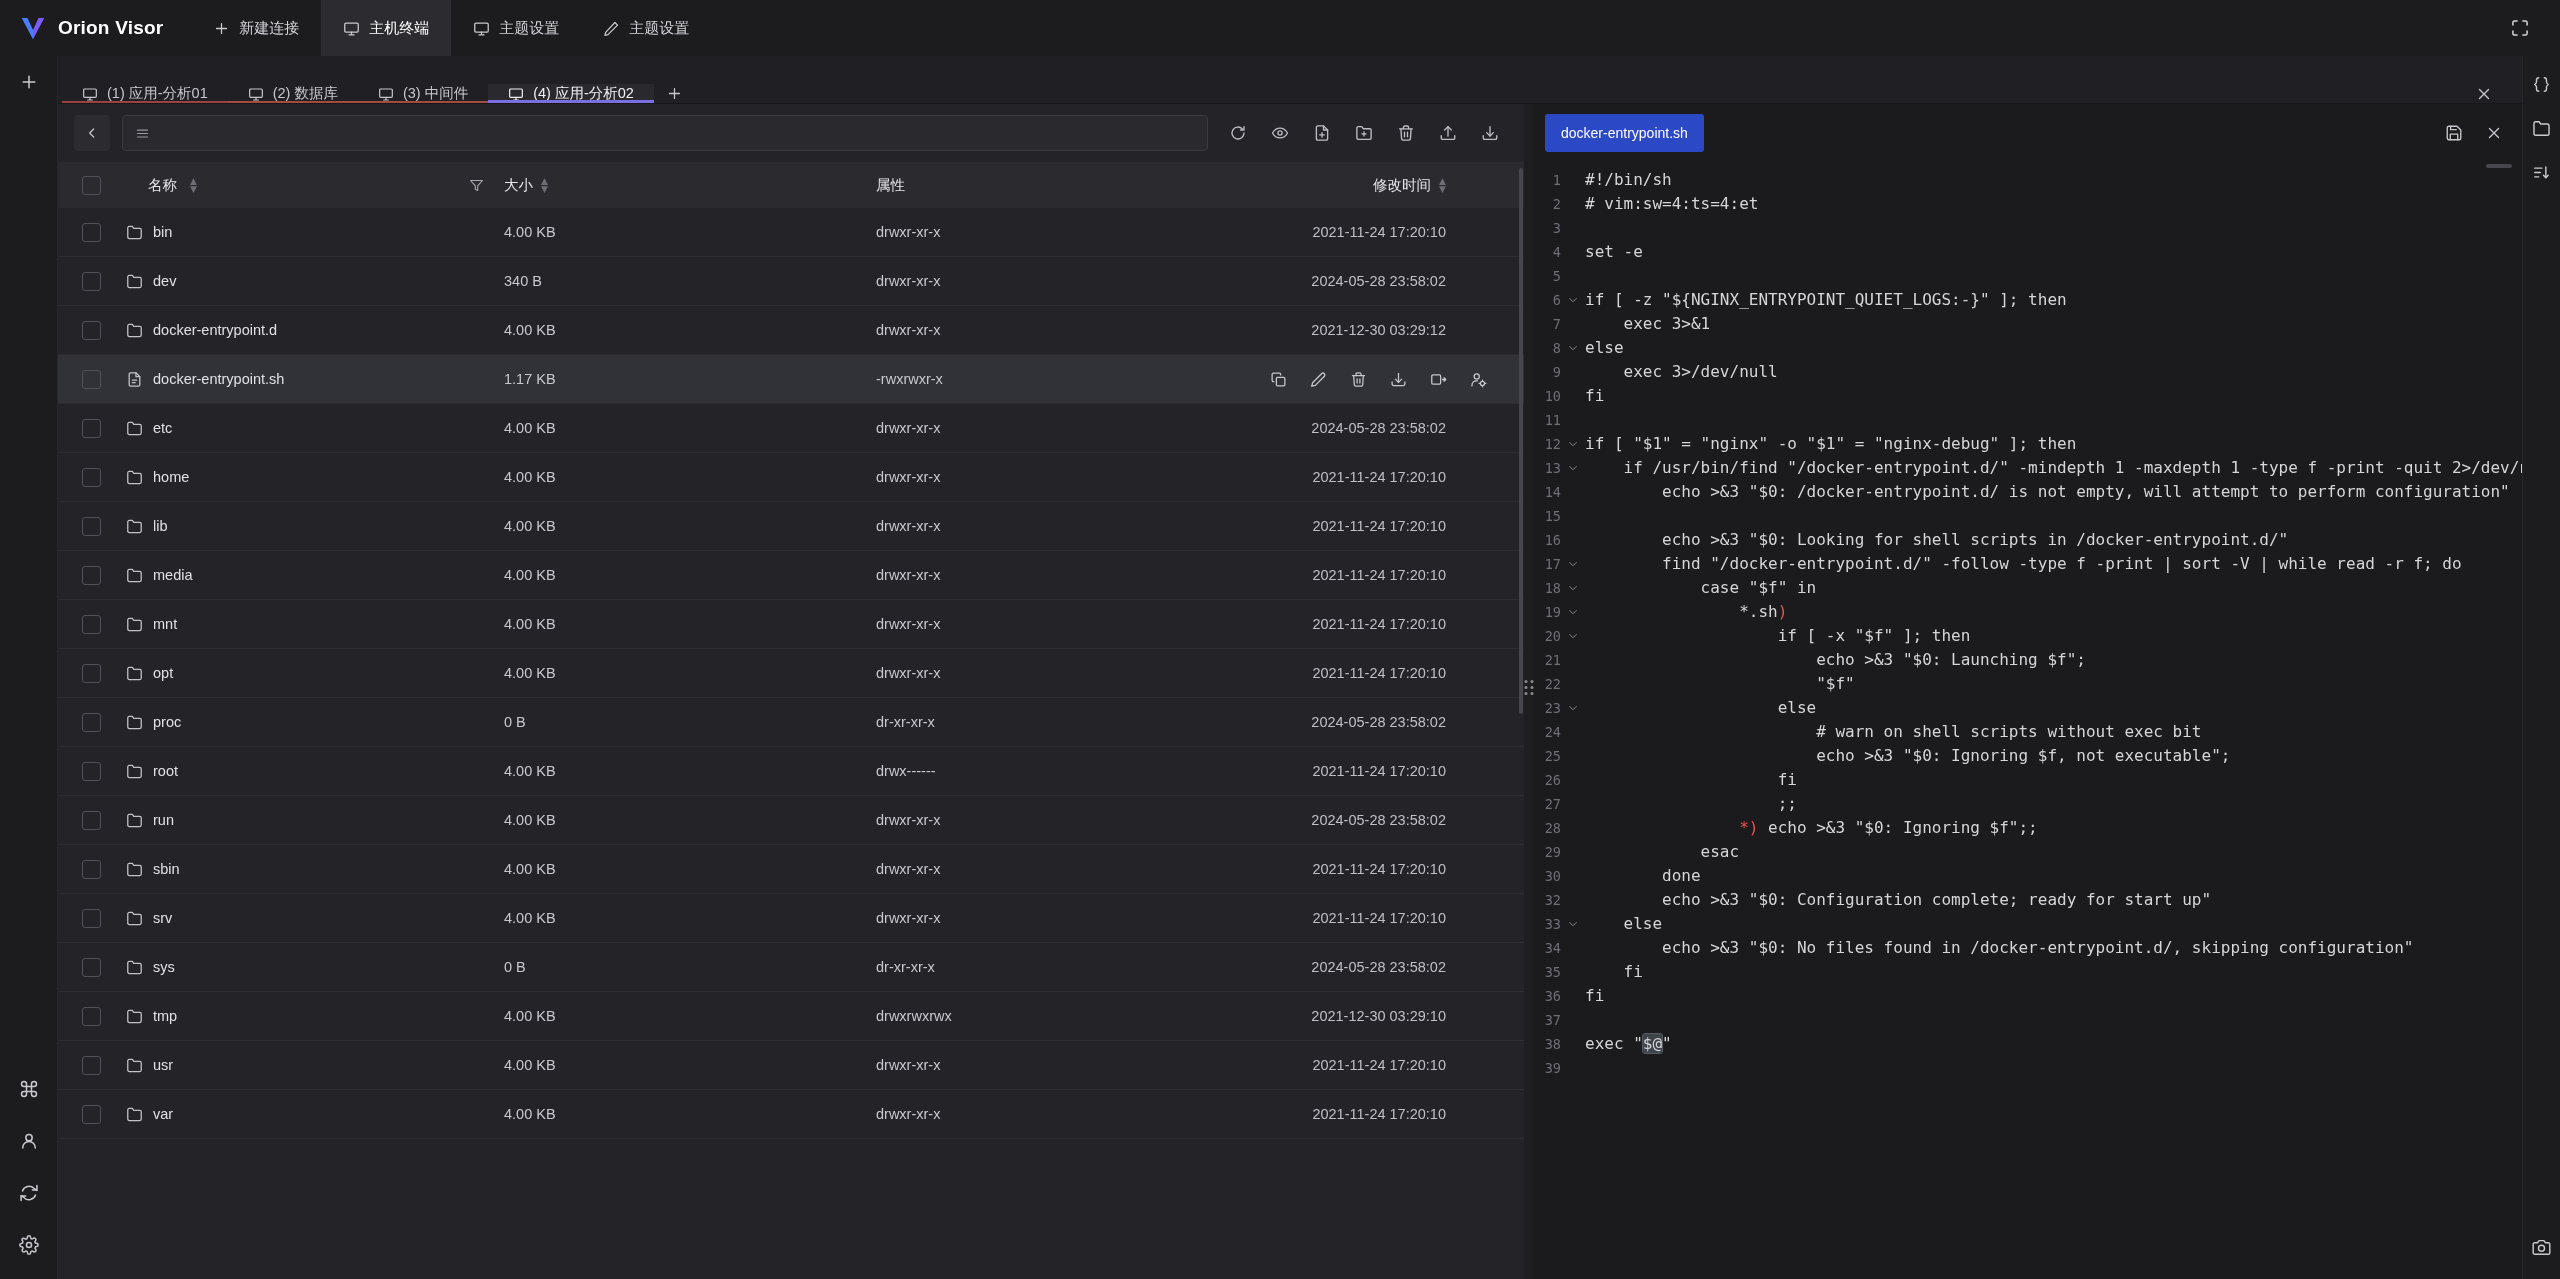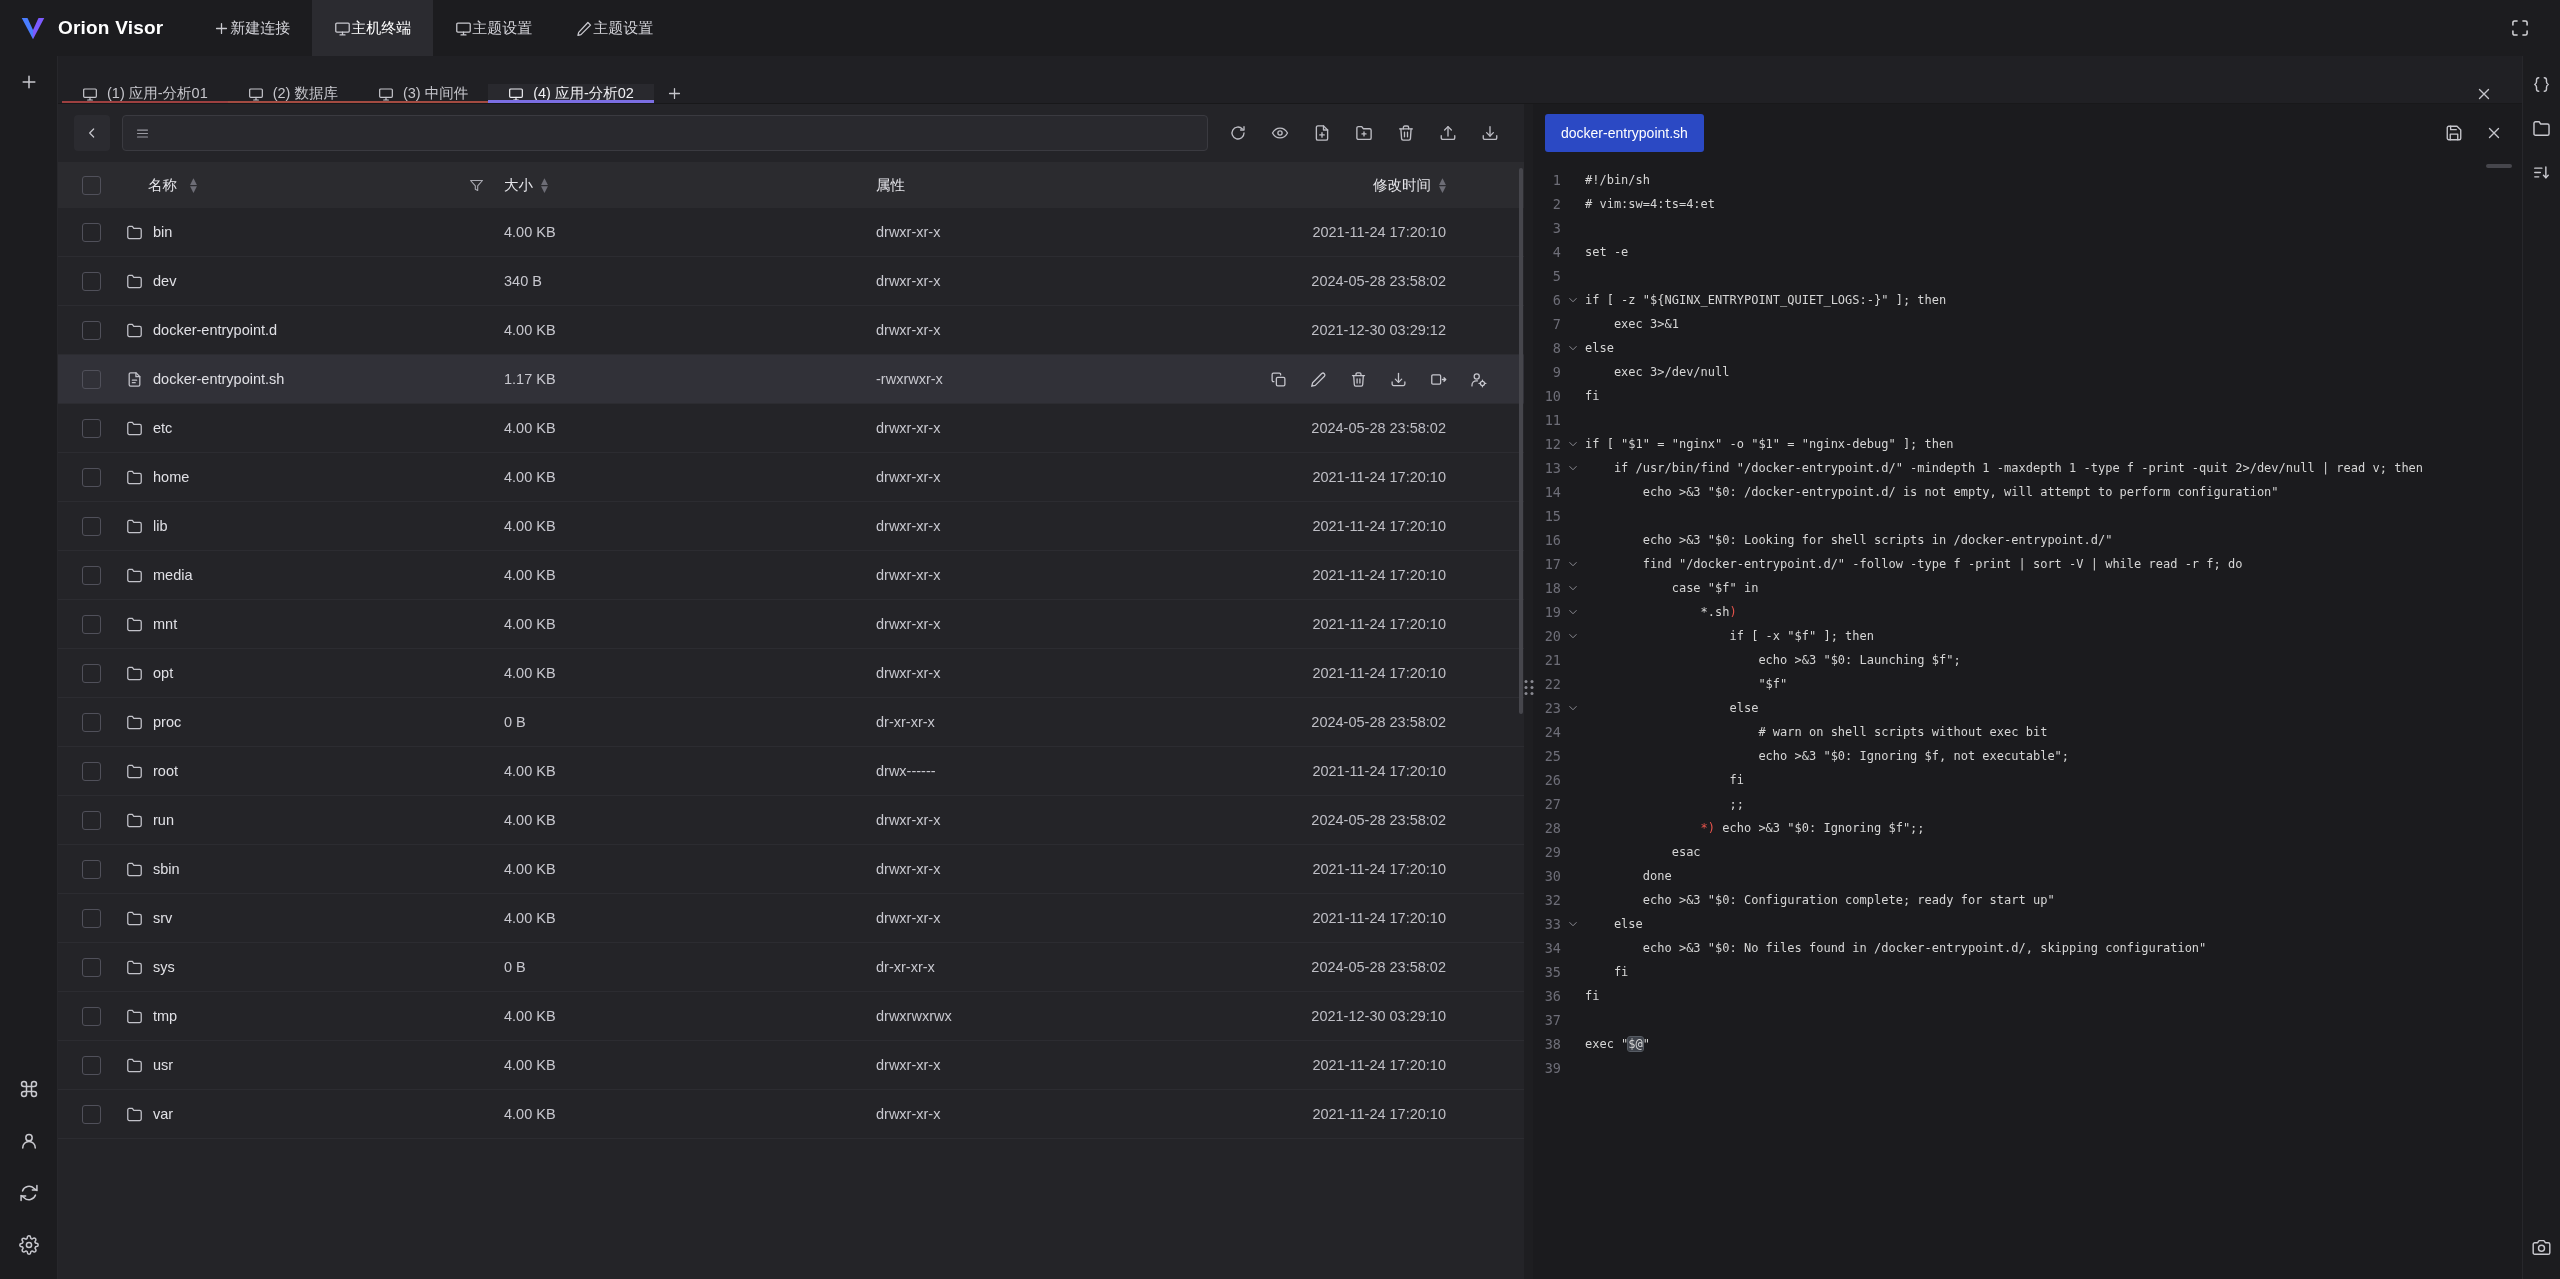--- a/index.html
+++ b/index.html
@@ -7,21 +7,21 @@
     font-family:"Liberation Sans","DejaVu Sans",sans-serif;color:#d8d8dc}
   .icon{display:inline-flex;align-items:center;justify-content:center;width:18px;height:18px;flex:none}
   .icon svg{width:100%;height:100%;display:block}
 
   
   .topbar{height:56px;background:#1c1c1f;display:flex;align-items:center;padding:0 22px 0 18px}
   .brand{display:flex;align-items:center;gap:10px;margin-right:28px}
   .brand .logo{width:30px;height:30px}
   .brand-name{font-size:19px;font-weight:bold;color:#ffffff;letter-spacing:.2px;white-space:nowrap}
   .topmenu{display:flex;align-items:stretch;height:56px}
-  .menu-item{display:flex;align-items:center;padding:0 22px;font-size:15px;color:#d2d2d8;cursor:pointer;white-space:nowrap}
+  .menu-item{display:flex;align-items:center;gap:9px;padding:0 22px;font-size:15px;color:#d2d2d8;cursor:pointer;white-space:nowrap}
   .menu-item .icon{width:17px;height:17px;color:#c9c9cf}
   .menu-item.active{background:#2b2b30;color:#ffffff}
   .topbar-spacer{flex:1}
   .tb-btn{width:36px;height:36px;display:flex;align-items:center;justify-content:center;color:#d6d6da;cursor:pointer}
   .tb-btn .icon{width:20px;height:20px}
 
   
   .body-row{display:flex;height:1223px}
   .left-rail{width:58px;background:#1c1c1f;border-right:1px solid #27272b;display:flex;flex-direction:column;align-items:center;padding:8px 0 16px}
   .rail-btn{width:36px;height:36px;display:flex;align-items:center;justify-content:center;color:#c9c9cf;cursor:pointer}
@@ -94,21 +94,21 @@
   .ed-head{height:58px;display:flex;align-items:center;padding:0 12px;gap:8px}
   .ed-tab{height:38px;display:flex;align-items:center;padding:0 16px;border-radius:3px;color:#ffffff;font-size:14px;cursor:pointer;white-space:nowrap}
   .ed-spacer{flex:1}
   .ed-btn{width:32px;height:32px;display:flex;align-items:center;justify-content:center;color:#c6c6cc;cursor:pointer}
   .ed-btn .icon{width:18px;height:18px}
   .ed-code{flex:1;position:relative;padding-top:6px;overflow:hidden;font-family:"DejaVu Sans Mono","Liberation Mono",monospace}
   .cl{display:flex;height:24px;line-height:24px;white-space:pre}
   .ln{flex:0 0 28px;text-align:right;color:#6e6e78;font-size:13.5px}
   .fold{flex:0 0 24px;display:flex;align-items:center;justify-content:center;color:#94949c}
   .fold .icon{width:12px;height:12px}
-  .ct{font-size:12px;color:#d6d6d6;overflow:hidden;flex:1;min-width:0}
+  .ct{font-size:16px;color:#d6d6d6;overflow:hidden;flex:1;min-width:0}
   .tok-red{color:#e5534b}
   .tok-hl{background:#3f434b;outline:1px solid #565b63;border-radius:2px}
   .scroll-dash{position:absolute;top:2px;right:10px;width:26px;height:4px;background:#46464c;border-radius:2px;cursor:pointer}
 </style>
 </head>
 <body>
 
 <div class="app">
 
   <header class="topbar">

